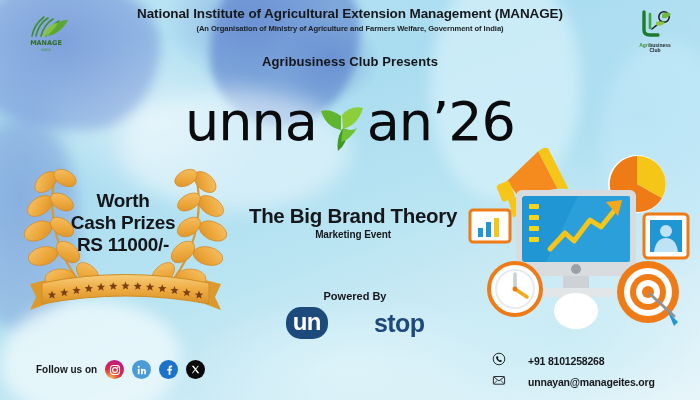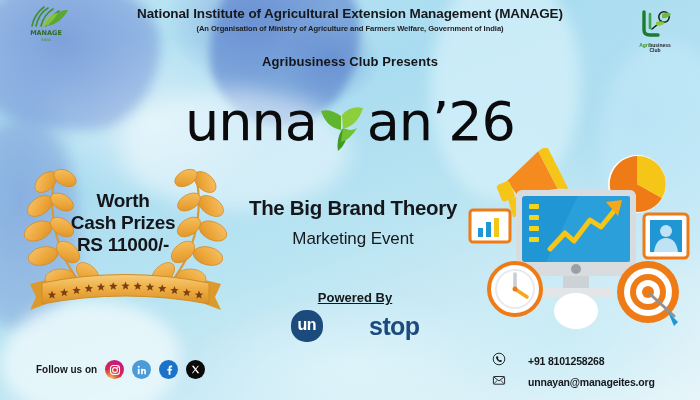--- a/index.html
+++ b/index.html
@@ -37,48 +37,48 @@
   .w7{left:120px;top:90px;width:230px;height:120px;background:rgba(240,250,253,.55);
       border-radius:50%;filter:blur(10px);}
 
   
   .hdr{position:absolute;left:0;top:6px;width:700px;text-align:center;}
   .hdr .org{font-size:13.5px;font-weight:bold;color:#16181c;letter-spacing:-.1px;line-height:1.25;}
   .hdr .sub{font-size:7.6px;font-weight:bold;color:#1b1d21;margin-top:1px;letter-spacing:-.05px;}
   .presents{position:absolute;left:0;top:54px;width:700px;text-align:center;
             font-size:13px;font-weight:bold;color:#14161a;letter-spacing:.1px;}
 
-  .logo-left{position:absolute;left:18px;top:4px;width:56px;height:40px;}
+  .logo-left{position:absolute;left:18px;top:14px;width:56px;height:40px;}
   .logo-right{position:absolute;right:18px;top:8px;width:54px;height:46px;text-align:center;}
   .logo-right .lbl{font-size:5px;font-weight:bold;line-height:1.05;margin-top:1px;}
   .lbl .g{color:#3f8f2e;}.lbl .d{color:#23262b;}
 
   
   .title{position:absolute;left:0;top:90px;width:700px;text-align:center;
          font-size:54px;font-weight:500;color:#0b0b0d;letter-spacing:-1px;
          font-family:"DejaVu Sans", sans-serif;}
   .title .leafy{position:relative;display:inline-block;width:50px;height:50px;vertical-align:-12px;}
 
   
   .wreath{position:absolute;left:18px;top:152px;width:215px;height:165px;}
   .wreath-txt{position:absolute;left:48px;top:190px;width:150px;text-align:center;
               font-size:19px;font-weight:bold;color:#14161a;line-height:1.16;
               letter-spacing:-.3px;}
 
   
-  .ev{position:absolute;left:222px;top:196px;width:262px;text-align:center;}
+  .ev{position:absolute;left:222px;top:204px;width:262px;text-align:center;}
   .ev .t1{font-size:20.5px;font-weight:bold;color:#15171b;letter-spacing:-.3px;}
-  .ev .t2{font-size:17px;font-weight:normal;color:#16181c;margin-top:9px;letter-spacing:-.1px;}
+  .ev .t2{font-size:10px;font-weight:bold;color:#16181c;margin-top:1px;letter-spacing:-.1px;}
 
   
   .pb{position:absolute;left:255px;top:290px;width:200px;text-align:center;}
-  .pb .lab{font-size:13px;font-weight:bold;color:#15171b;text-decoration:underline;}
+  .pb .lab{font-size:11px;font-weight:bold;color:#15171b;}
   .unstop{margin-top:5px;display:flex;align-items:center;justify-content:center;}
   .unstop .pill{display:inline-flex;align-items:center;justify-content:center;
-    background:#1c4a7c;color:#fff;font-size:16px;font-weight:bold;
+    background:#1c4a7c;color:#fff;font-size:24px;font-weight:bold;
     height:30px;padding:0 7px 2px 7px;border-radius:15px;line-height:1;letter-spacing:-.5px;}
   .unstop .rest{color:#1c4a7c;font-size:25px;font-weight:bold;line-height:1;
     letter-spacing:-.6px;margin-left:1px;padding-left:45px;}
 
   
   .follow{position:absolute;left:36px;top:360px;display:flex;align-items:center;gap:8px;}
   .follow .lab{font-size:10px;font-weight:bold;color:#17191d;}
   .sico{width:19px;height:19px;border-radius:50%;display:inline-flex;
         align-items:center;justify-content:center;}
   .ig{background:radial-gradient(circle at 28% 100%,#fdc468 0%,#e6683c 26%,#dc2743 45%,#cc2366 62%,#bc1888 85%);}

